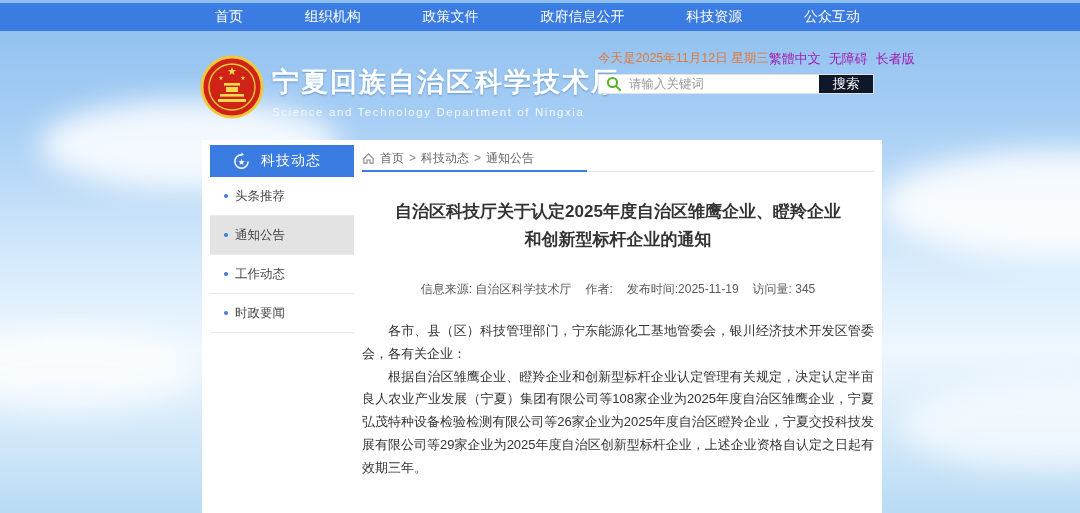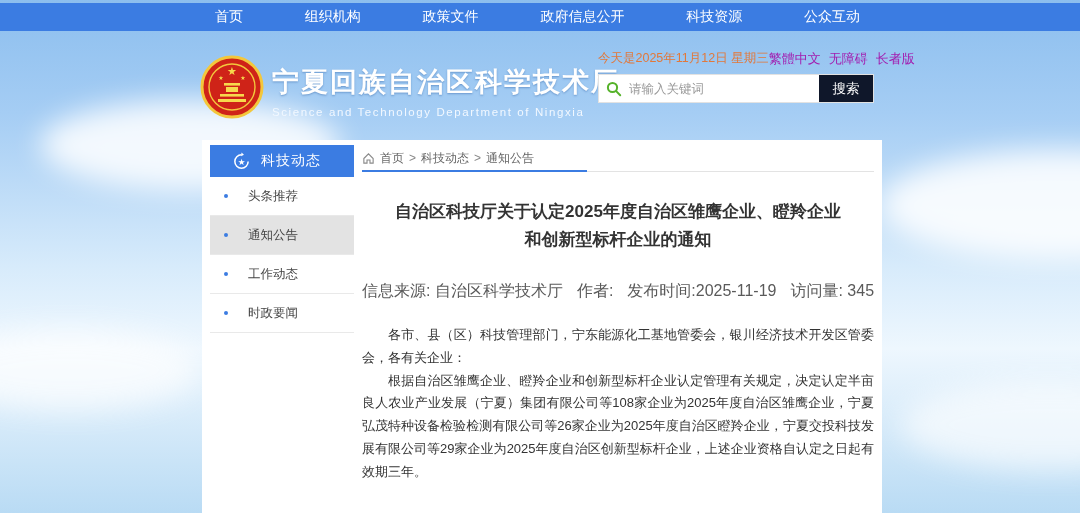--- a/index.html
+++ b/index.html
@@ -37,21 +37,21 @@
     text-shadow:0 1px 2px rgba(40,90,160,.45); white-space:nowrap;
   }
   .site-name-en {
     color:#f2f8ff; font-size:11.5px; letter-spacing:1.6px; margin-top:6px; white-space:nowrap;
   }
   .top-right { position:absolute; left:598px; top:14px; width:276px; display:flex; justify-content:space-between; }
   .date-text { color:#e2783a; font-size:12.5px; white-space:nowrap; }
   .lang-links { display:flex; gap:8px; }
   .lang-link { color:#a21caf; font-size:13px; cursor:pointer; white-space:nowrap;font-family:Liberation Mono, monospace; }
   .search-bar {
-    position:absolute; left:598px; top:38px; width:276px; height:29px;
+    position:absolute; left:598px; top:38px; width:276px; height:20px;
     display:flex; background:#fff; border:1px solid #e2e2e2;
   }
   .search-icon-wrap { width:30px; display:flex; align-items:center; justify-content:center; }
   .search-input {
     flex:1; border:0; outline:none; font-size:12.5px; color:#333;
     font-family:"Liberation Sans","DejaVu Sans",sans-serif;
   }
   .search-input::placeholder { color:#9a9a9a; }
   .search-btn {
     width:54px; border:0; background:#0f172a; color:#fff; font-size:13.5px; cursor:pointer;
@@ -65,21 +65,21 @@
   }
   
   .sidebar { position:absolute; left:8px; top:5px; width:144px; }
   .side-header {
     height:32px; background:#3b7ce2; display:flex; align-items:center; gap:10px;
     padding-left:22px;
   }
   .side-header-label { color:#fff; font-size:14px; letter-spacing:1px; }
   .side-menu { }
   .side-item {
-    height:39px; display:flex; align-items:center; gap:20px; padding-left:14px;
+    height:39px; display:flex; align-items:center; gap:7px; padding-left:14px;
     border-bottom:1px solid #e9e9e9; cursor:pointer;
   }
   .side-item.active { background:#e3e3e3; }
   .bullet { width:4px; height:4px; border-radius:50%; background:#3b7ce2; flex:0 0 auto; }
   .side-item-label { font-size:12.5px; color:#444; }
 
   
   .content { position:absolute; left:160px; top:5px; width:512px; }
   .breadcrumb {
     height:27px; display:flex; align-items:center; gap:5px;
@@ -87,21 +87,21 @@
   }
   .breadcrumb .crumb { cursor:pointer; }
   .crumb-sep { color:#888; }
   .crumb-accent { position:absolute; left:0; bottom:-1px; width:225px; height:2px; background:#3b7ce2; }
 
   .article-title {
     margin-top:26px; text-align:center; font-size:17px; font-weight:bold;
     color:#333; line-height:1.65;
   }
   .meta {
-    margin-top:27px; text-align:center; font-size:16px; color:#5a5a5a;
+    margin-top:27px; text-align:center; font-size:12px; color:#5a5a5a;
     display:flex; justify-content:center; gap:14px; white-space:nowrap;
   }
   .article-body { margin-top:22px; }
   .article-body p {
     font-size:13px; color:#333; line-height:1.75; text-indent:2em; text-align:justify;
   }
 </style>
 </head>
 <body>
 

